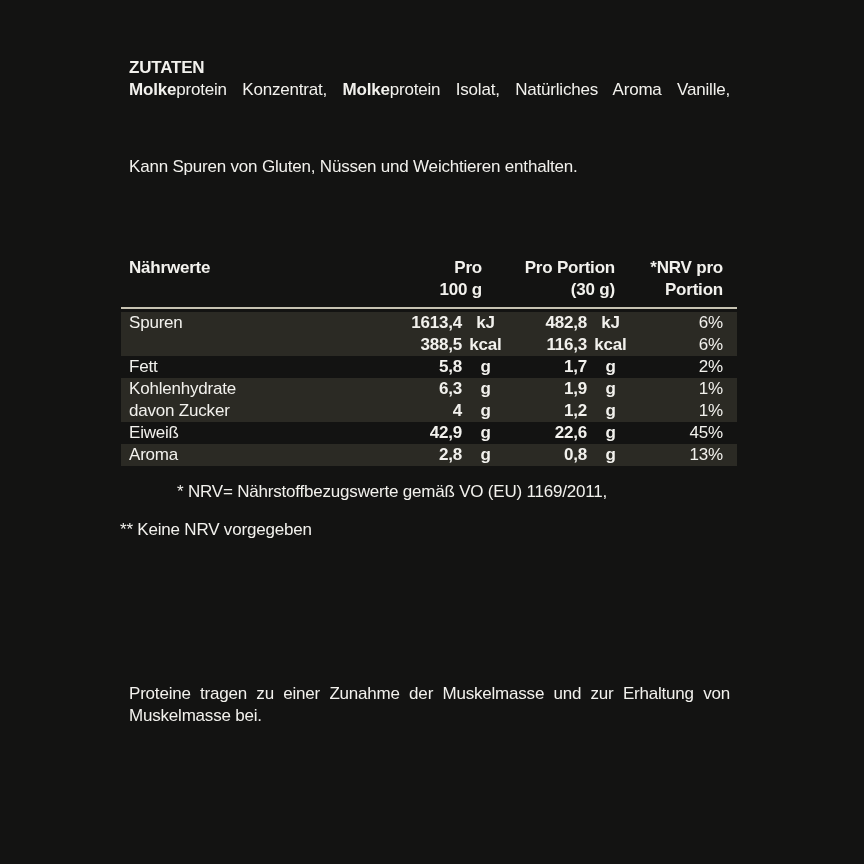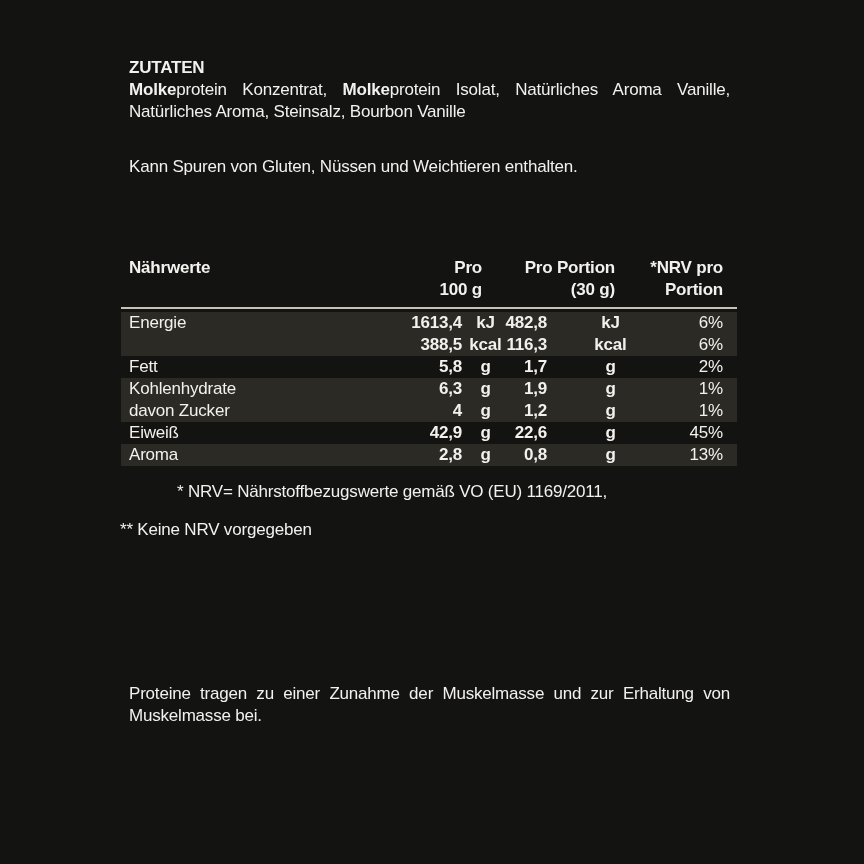--- a/index.html
+++ b/index.html
@@ -32,42 +32,41 @@
   .th { text-align:right; }
   .th.c1 { width:160px; padding-right:22px; }
   .th.c2 { width:125px; padding-right:14px; }
   .th.c3 { width:94px; }
   .sep { height:2px; background: var(--rule, #c7c3b2); margin-top:7px; margin-bottom:3px; }
   .trow { display:flex; line-height:22px; height:22px; padding-left:8px; padding-right:14px; }
   .trow.shaded { background: var(--row_band, #2b2a24); }
   .td-label { flex:1; }
   .td-val { display:flex;font-weight:bold; }
   .td-val.c1 { width:160px; }
-  .td-val.c2 { width:125px;gap:40px; }
+  .td-val.c2 { width:125px; }
   .td-val .num { flex:1; text-align:right; }
   .td-val .unit { width:42px; text-align:center; padding-left:5px; }
   .td-pct { width:94px; text-align:right; }
 
   
   .fn1 { top:481px; left:129px; width:601px; line-height:22px;margin-left:48px; }
   .fn2 { top:507px; left:120px; width:601px; line-height:22px;margin-top:12px; }
 
   
   .claims { top:683px; left:129px; width:601px; line-height:22px; }
   .claims .h { font-weight:bold; }
 </style>
 </head>
 <body style="--background: #131312; --text: #f2f1ed; --row_band: #2b2a24; --rule: #c7c3b2;">
 
 <div>
 
   <section class="abs zutaten">
     <div class="h">ZUTATEN</div>
     <div class="force-just"><span class="b">Molke</span><span>protein Konzentrat, </span><span class="b">Molke</span><span>protein Isolat, Natürliches Aroma Vanille,</span></div>
-    <div>Natürliches Aroma, Steinsalz, Bourbon Vanille</div>
   </section>
 
   <div class="abs allergen">Kann Spuren von Gluten, Nüssen und Weichtieren enthalten.</div>
 
   <section class="abs ntable">
     <div class="thead">
       <div class="th-label">Nährwerte</div>
       <div class="th c1">
         <div>Pro</div>
         <div>100 g</div>
@@ -77,21 +76,21 @@
         <div>(30 g)</div>
       </div>
       <div class="th c3">
         <div>*NRV pro</div>
         <div>Portion</div>
       </div>
     </div>
     <div class="sep"></div>
 
     <div class="trow shaded">
-      <div class="td-label">Energie</div>
+      <div class="td-label">Spuren</div>
       <div class="td-val c1">
           <span class="num">1613,4</span>
           <span class="unit">kJ</span>
         </div>
       <div class="td-val c2">
           <span class="num">482,8</span>
           <span class="unit">kJ</span>
         </div>
       <div class="td-pct">6%</div>
     </div>

